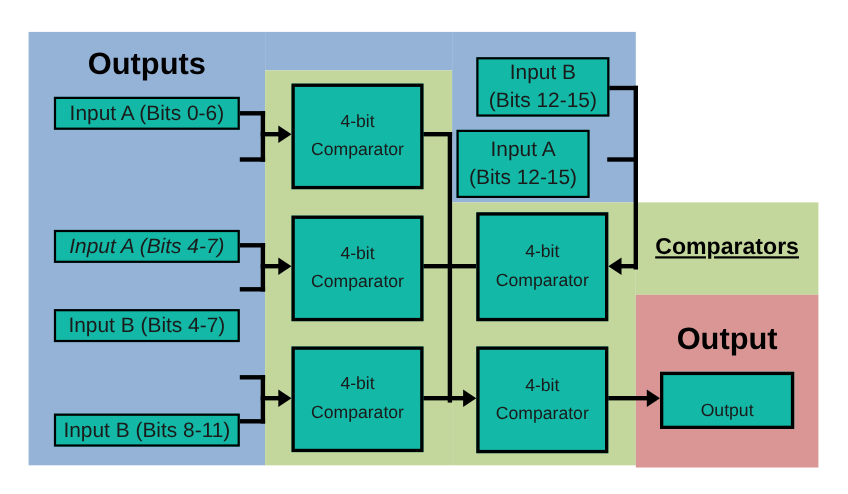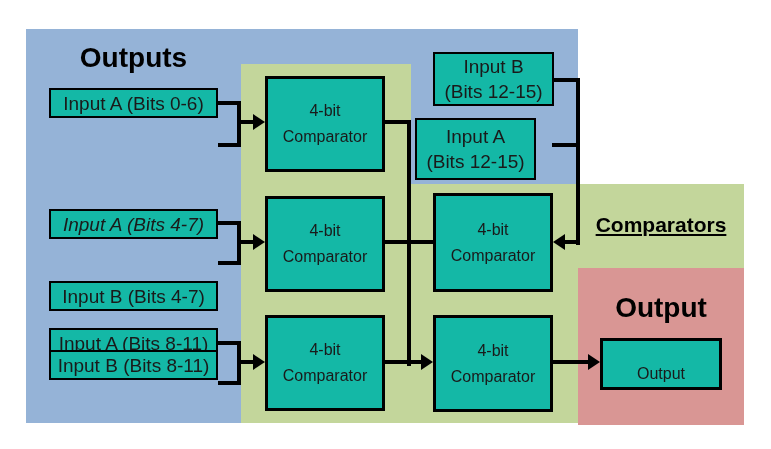--- a/index.html
+++ b/index.html
@@ -101,24 +101,21 @@
 
   <div class="box" style="left:49px;top:88px;width:169px;height:30px;">
     <span>Input A (Bits 0-6)</span>
   </div>
   <div class="box" style="left:49px;top:209px;width:169px;height:30px;font-style:italic;">
     <span>Input A (Bits 4-7)</span>
   </div>
   <div class="box" style="left:49px;top:249px;width:169px;height:30px;margin-top:32px;">
     <span>Input B (Bits 4-7)</span>
   </div>
-  <div class="box" style="left:49px;top:328px;width:169px;height:30px;">
-    <span>Input A (Bits 8-11)</span>
-  </div>
-  <div class="box" style="left:49px;top:350px;width:169px;height:30px;">
+  <div class="box" style="left:49px;top:376px;width:169px;height:30px;">
     <span>Input B (Bits 8-11)</span>
   </div>
 
   <div class="box" style="left:433px;top:52px;width:121px;height:54px;">
     <span>Input B</span>
     <span>(Bits 12-15)</span>
   </div>
   <div class="box" style="left:415px;top:118px;width:121px;height:62px;">
     <span>Input A</span>
     <span>(Bits 12-15)</span>

